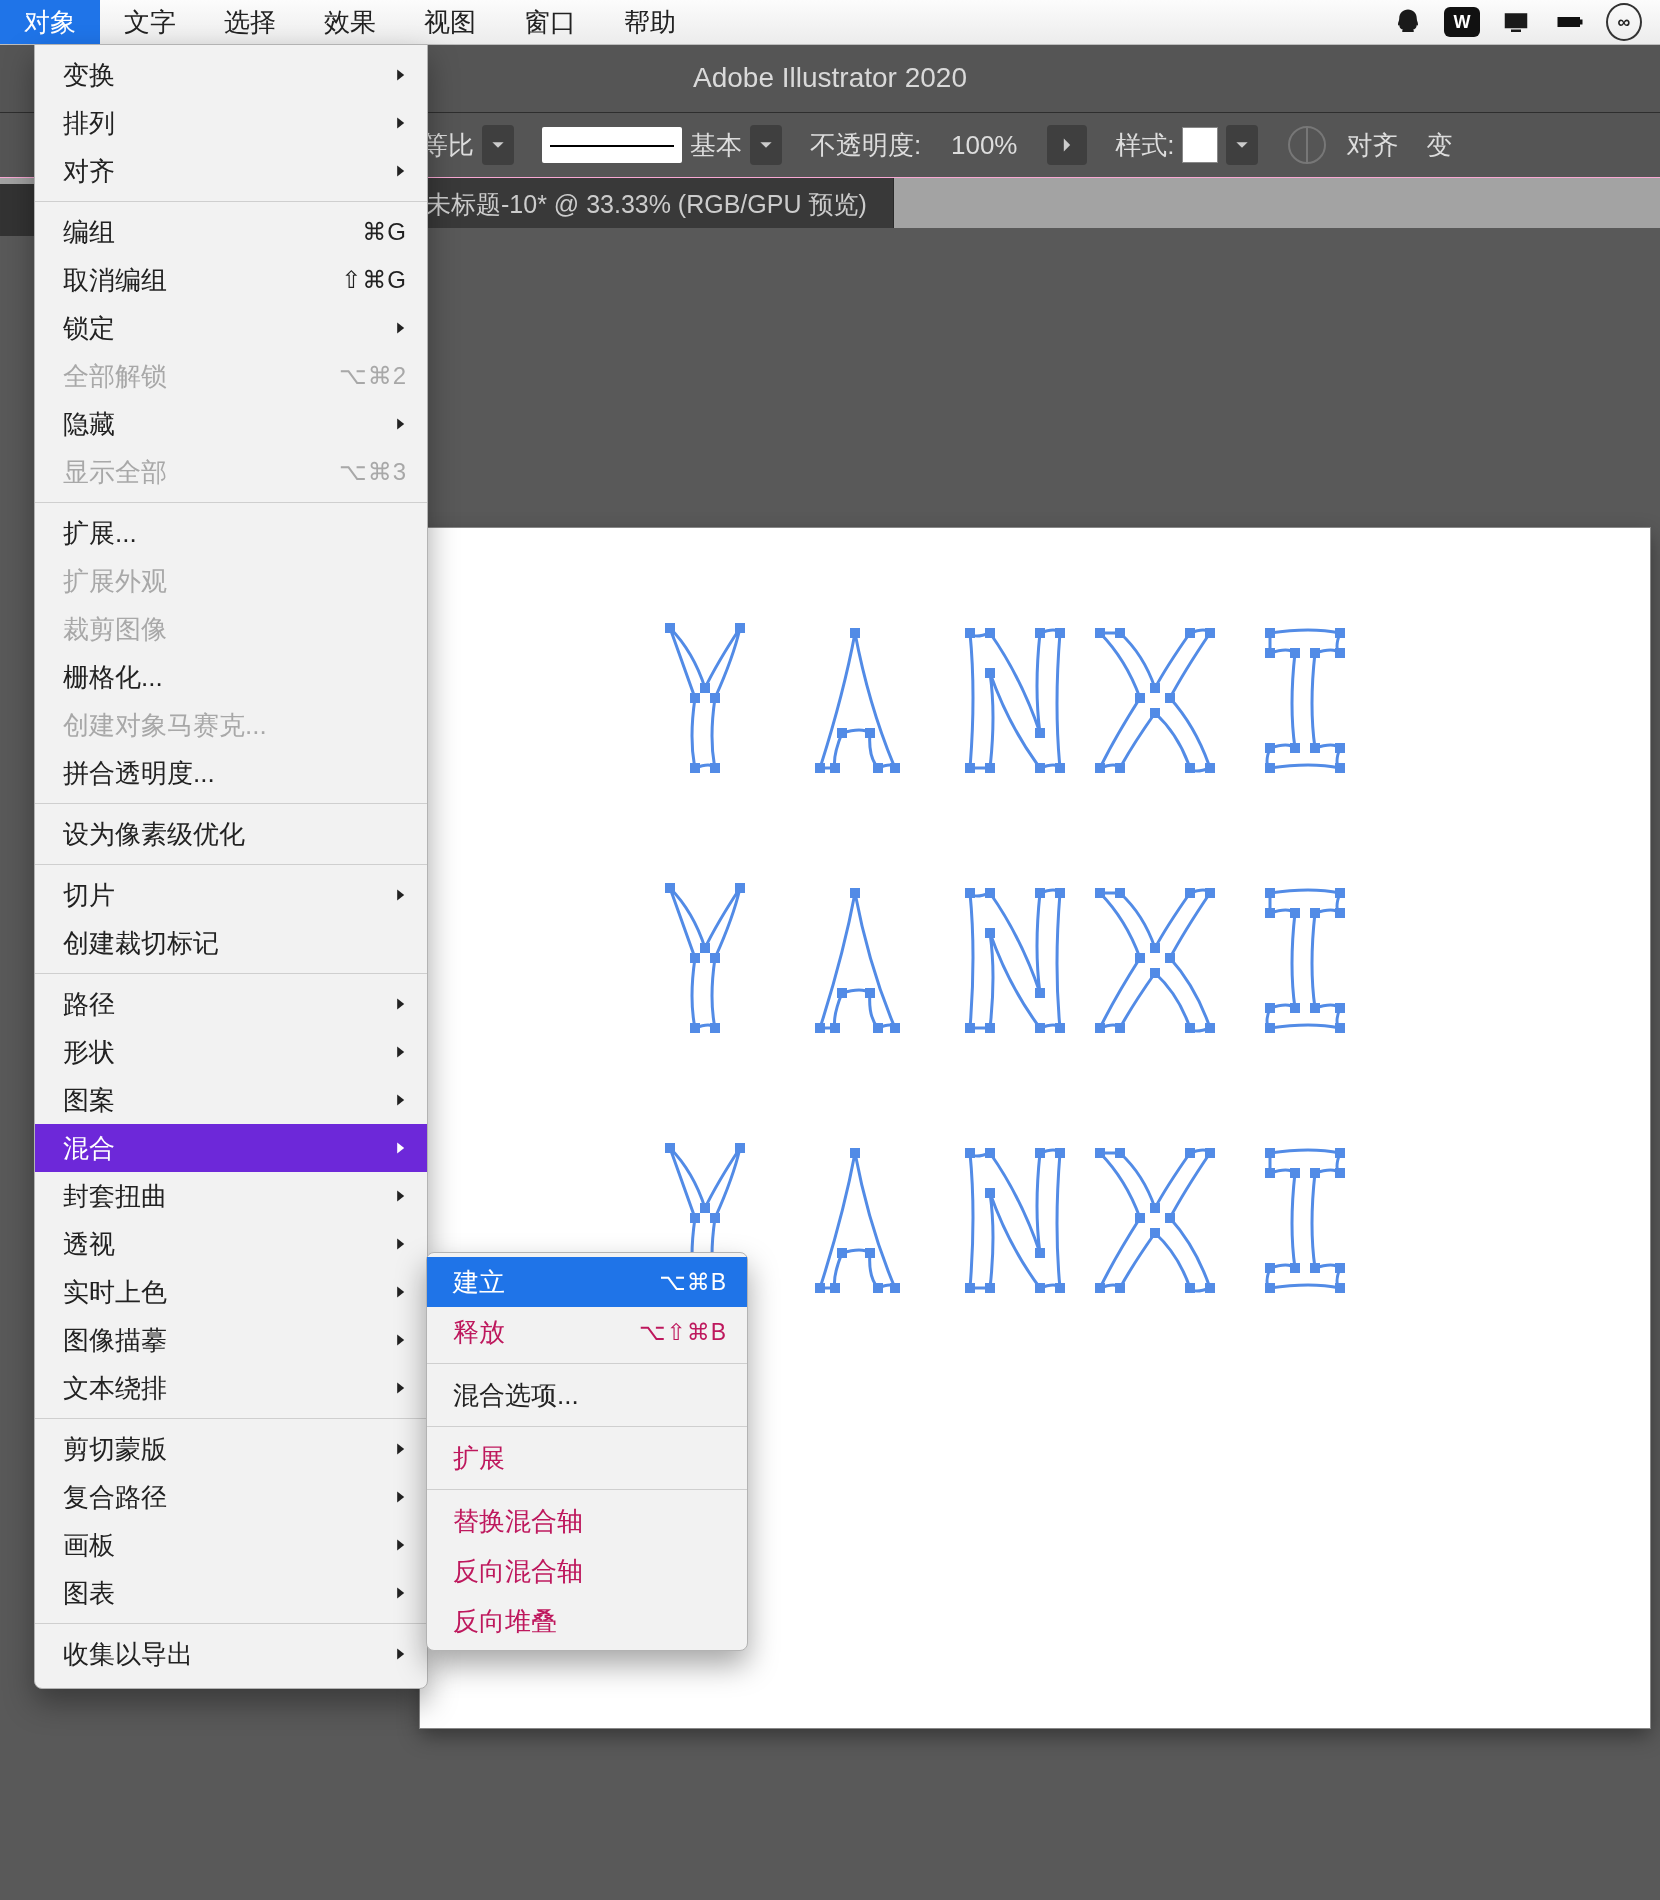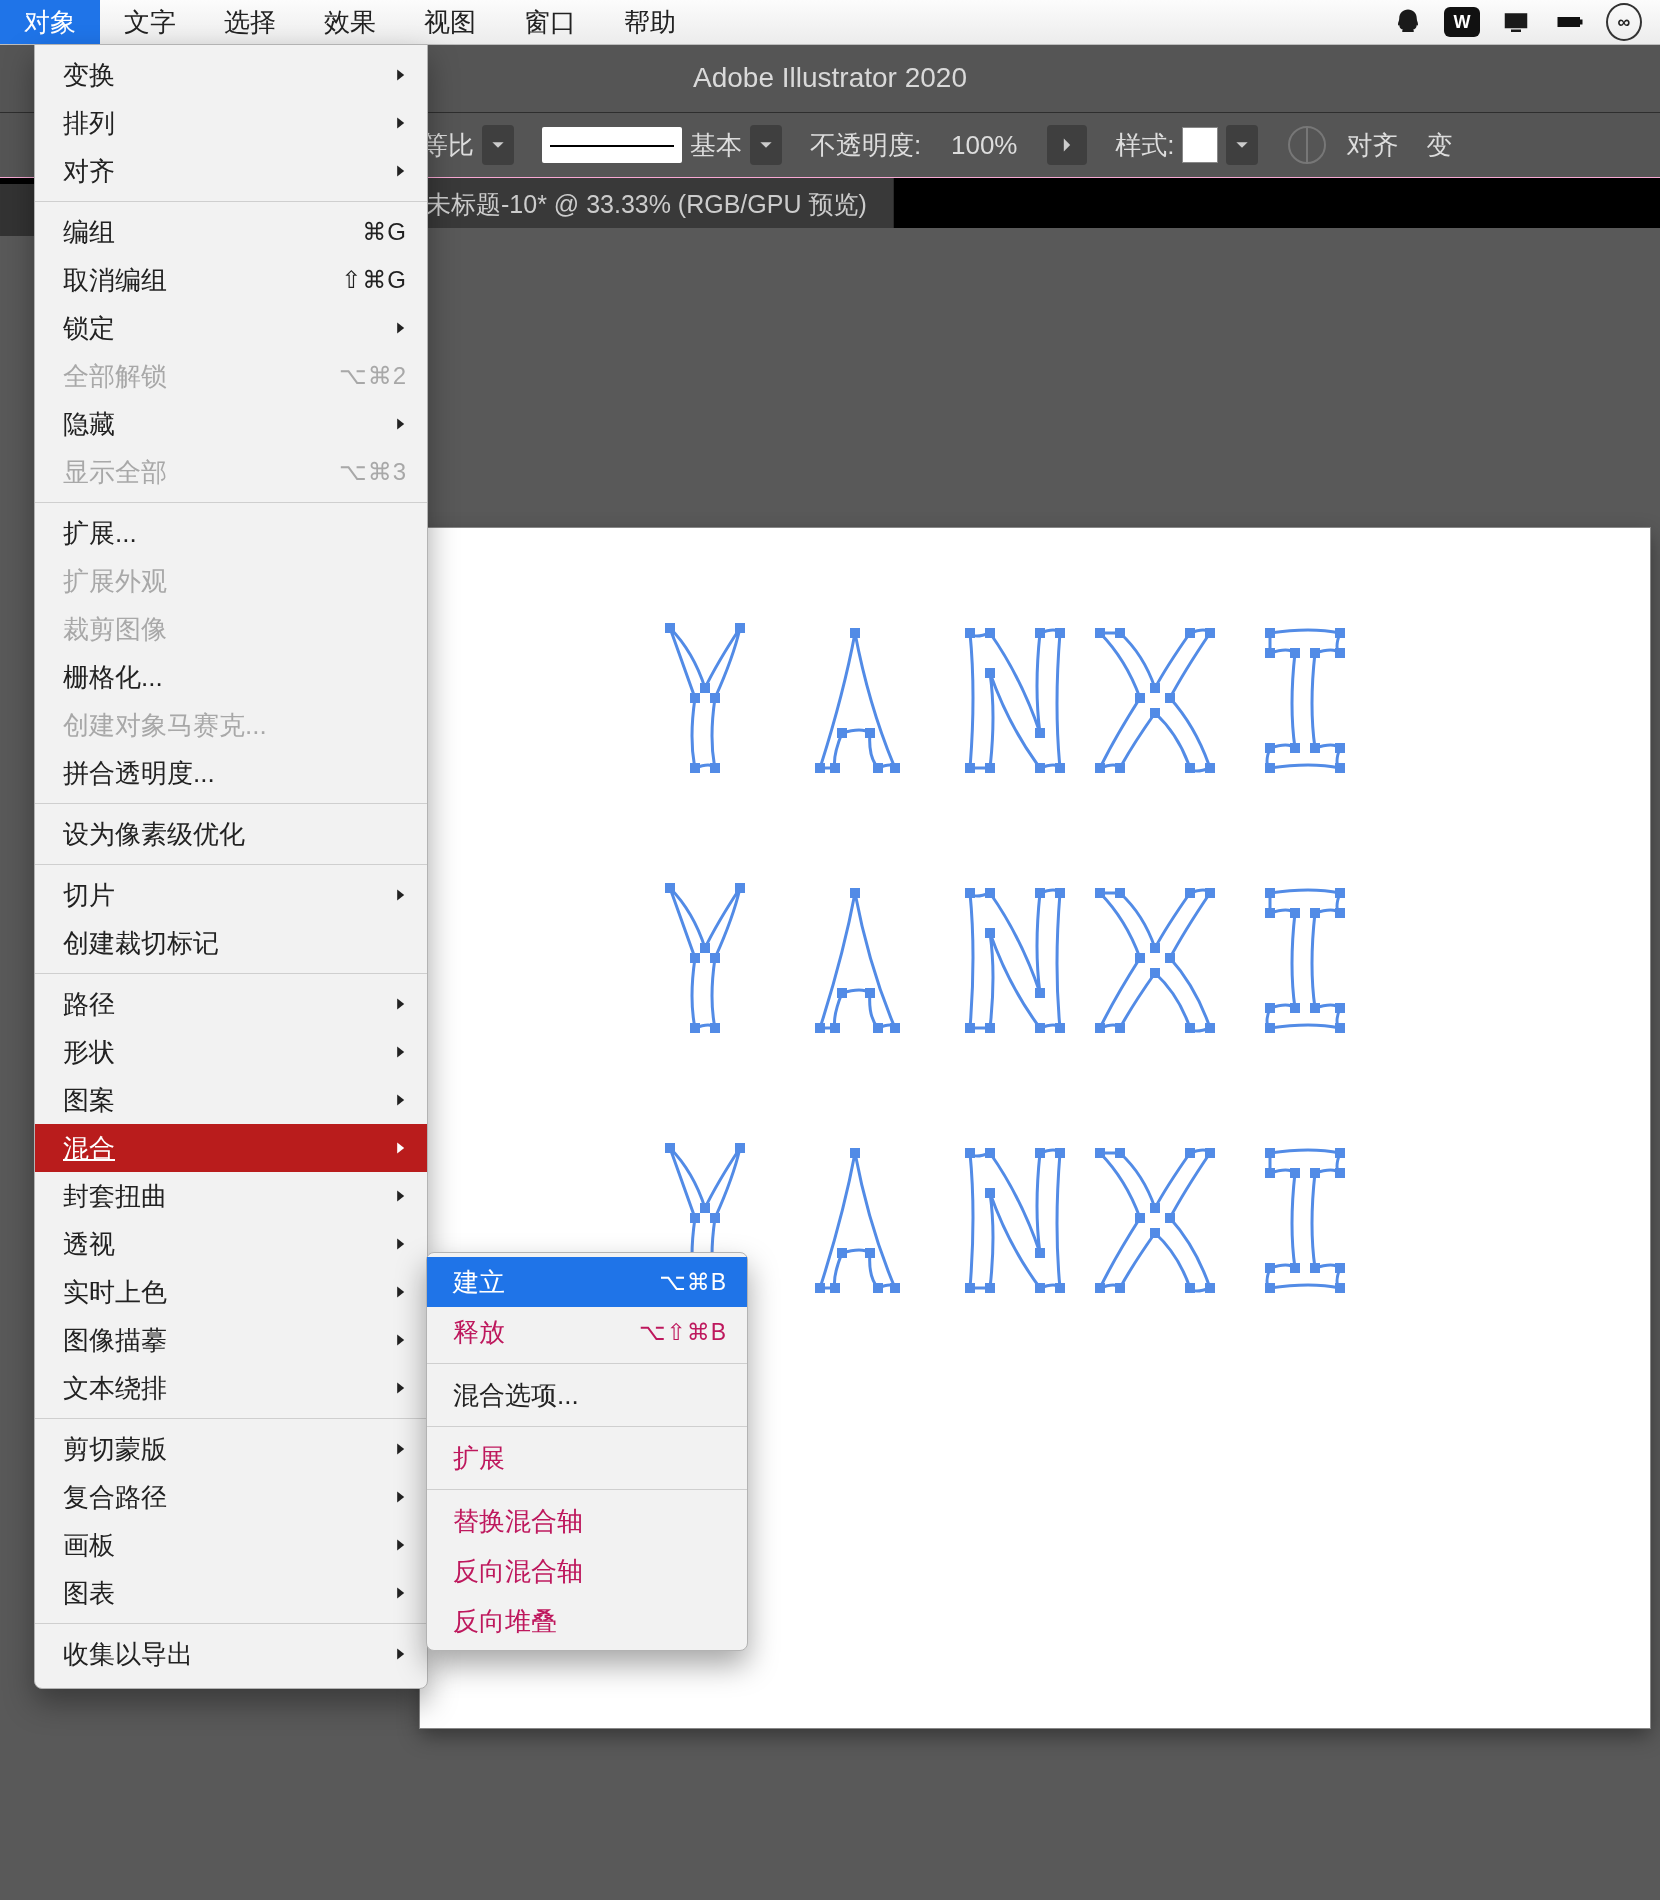--- a/index.html
+++ b/index.html
@@ -128,21 +128,21 @@
   .controlbar .globe {
     width:34px;height:34px;border:2px solid #777;border-radius:50%;
     position:relative;
     display:inline-block;
     margin:0 12px;
   }
   .controlbar .globe::before{content:"";position:absolute;left:50%;top:0;bottom:0;width:2px;background:#777;transform:translateX(-50%);}
 
   .tabstrip {
     height: 52px;
-    background: #000000;
+    background: #a3a3a3;
     display: flex;
     align-items: stretch;
     color: #ccc;
     font-size: 25px;
   }
   .tabstrip .tab {
     background:#393939;
     border-right:1px solid #2a2a2a;
     display:flex; align-items:center;
     padding:0 26px;
@@ -198,21 +198,21 @@
   .menu-panel .row {
     display:flex;
     align-items:center;
     height: 48px;
     padding: 0 20px 0 28px;
     font-size: 26px;
     color: #222;
     position:relative;
   }
   .menu-panel .row.disabled { color:#a8a8a8; }
-  .menu-panel .row.highlight { background:#b91c1c; color:#fff;text-decoration:underline; }
+  .menu-panel .row.highlight { background:#6d28d9; color:#fff; }
   .menu-panel .row .shortcut {
     margin-left:auto;
     font-size: 24px;
     letter-spacing: 1px;
   }
   .menu-panel .row .sub-arrow {
     margin-left:auto;
     font-size: 20px;
   }
   .menu-panel .row .sub-arrow svg{width:14px;height:14px;fill:currentColor;}

